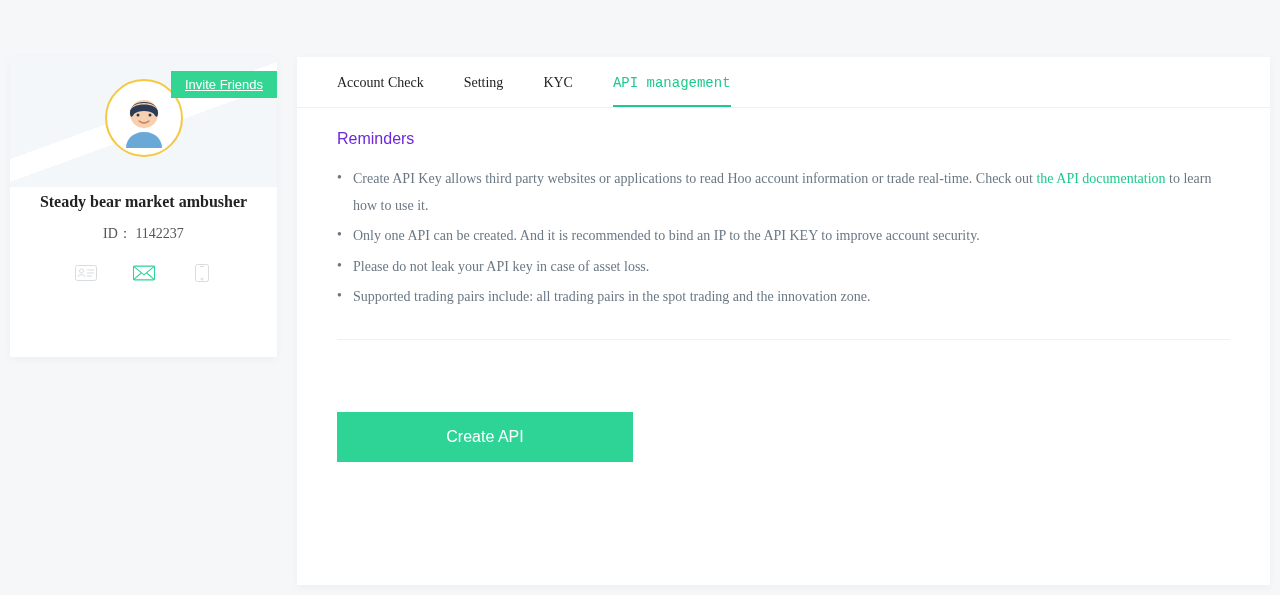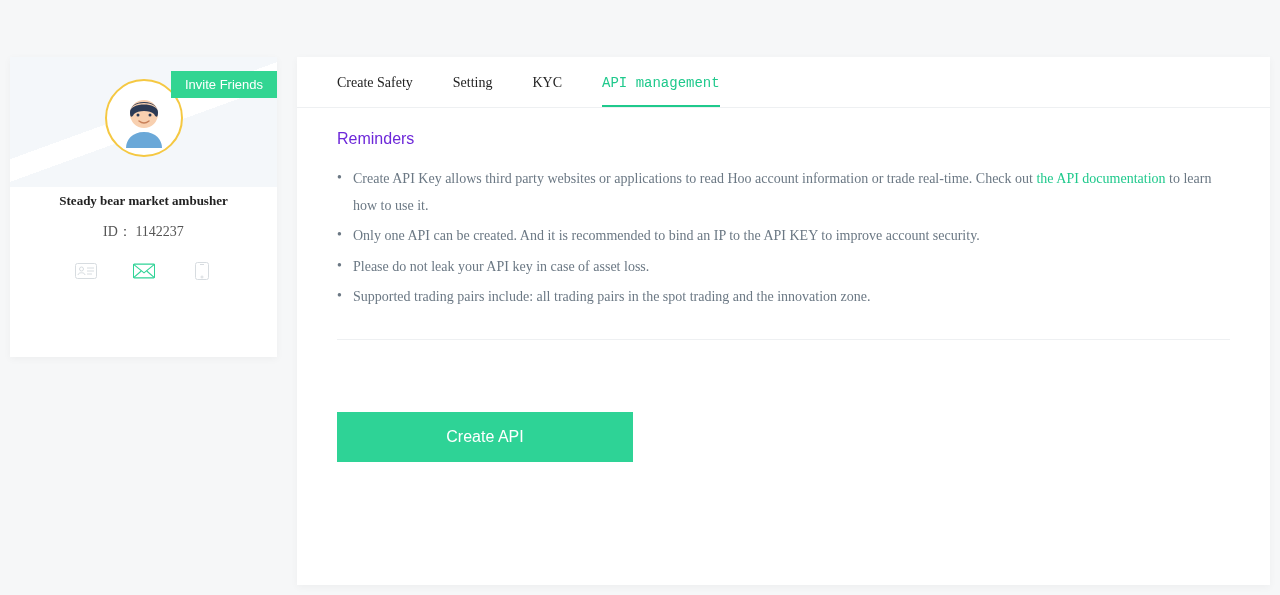--- a/index.html
+++ b/index.html
@@ -34,38 +34,39 @@
     position: absolute;
     top: 14px; right: 0;
     background: #32d592;
     color: #fff;
     font-family: -apple-system, "Segoe UI", Arial, sans-serif;
     font-size: 13px;
     padding: 6px 14px;
     border: none;
     cursor: pointer;
     z-index: 3;
+    text-decoration: underline;
   }
   .avatar-wrap {
     position: relative;
     width: 78px; height: 78px;
     margin: 22px auto 0 auto;
     border-radius: 50%;
     border: 2px solid #f5c842;
     background: #fff;
     z-index: 2;
     display: flex; align-items: center; justify-content: center;
   }
   .avatar-svg { width: 60px; height: 60px; }
   .profile-name {
     position: relative;
     z-index: 2;
     text-align: center;
     margin-top: 36px;
-    font-size: 13px;
+    font-size: 16px;
     font-weight: bold;
     color: #222;
   }
   .profile-id {
     position: relative;
     z-index: 2;
     text-align: center;
     margin-top: 14px;
     font-size: 14px;
     color: #555;
@@ -206,21 +207,21 @@
             <rect x="0.5" y="0.5" width="13" height="17" rx="2" fill="none" stroke="#d7dce0"></rect>
             <line x1="5" y1="2.5" x2="9" y2="2.5" stroke="#d7dce0"></line>
             <circle cx="7" cy="15" r="1" fill="none" stroke="#d7dce0"></circle>
           </svg>
       </span>
     </div>
   </aside>
 
   <main class="main-panel">
     <nav class="tabs">
-      <div class="tab">Create Safety</div>
+      <div class="tab">Account Check</div>
       <div class="tab">Setting</div>
       <div class="tab">KYC</div>
       <div class="tab active">API management</div>
     </nav>
 
     <div class="content">
       <div class="reminders-title">Reminders</div>
       <ul class="reminders">
         <li>
           <span>Create API Key allows third party websites or applications to read Hoo account information or trade real-time. Check out </span>

